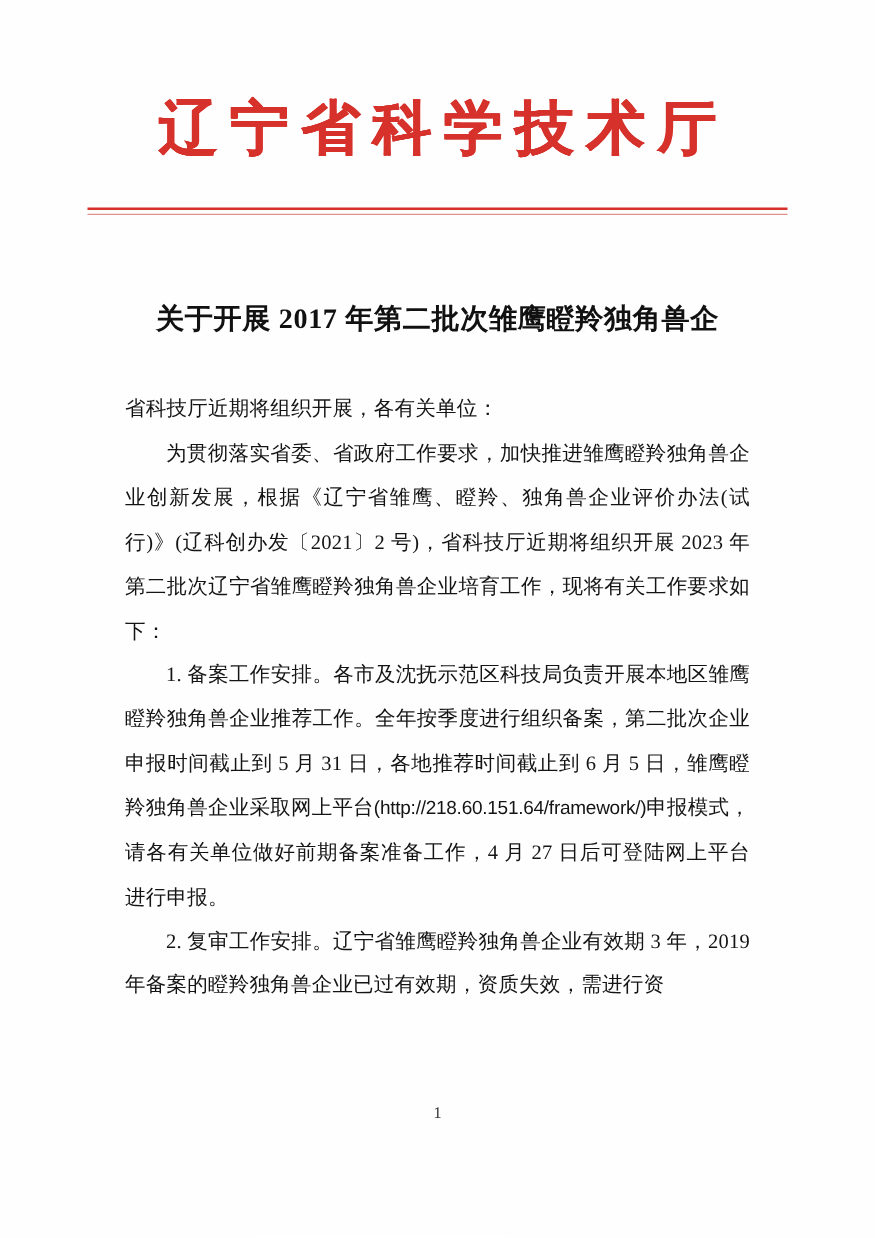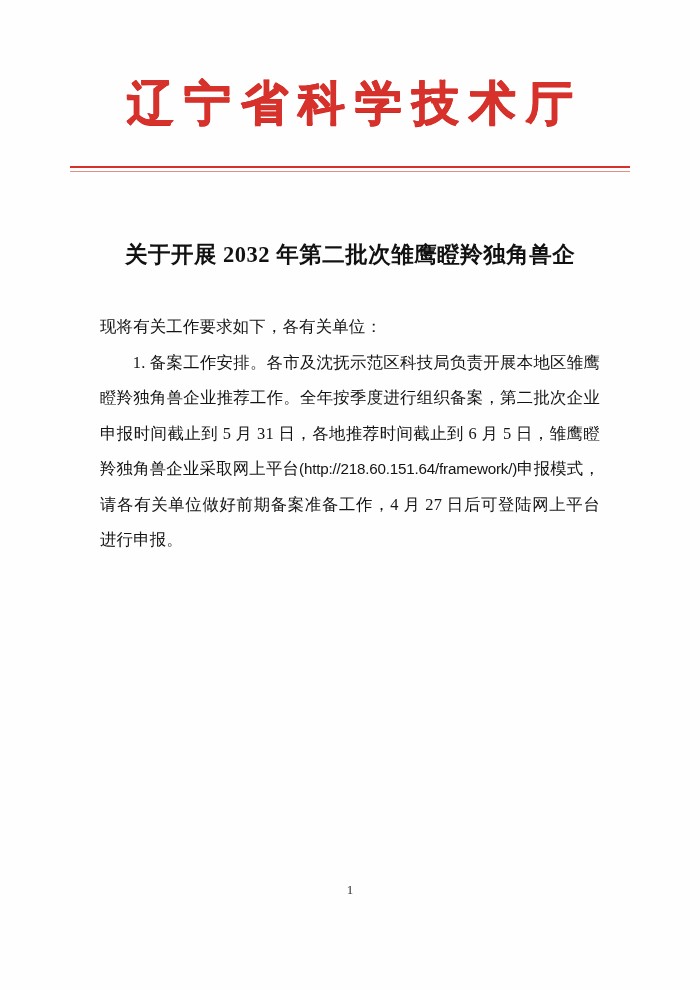--- a/index.html
+++ b/index.html
@@ -105,23 +105,25 @@
 
 <div class="page">
 
   <div class="letterhead">
     <div class="letterhead-title">辽宁省科学技术厅</div>
     <div class="letterhead-rule"></div>
     <div class="letterhead-rule thin"></div>
   </div>
 
   <div class="doc-title">
-    <span class="line">关于开展 2032 年第二批次雏鹰瞪羚独角兽企</span>
+    <span class="line">关于开展 2017 年第二批次雏鹰瞪羚独角兽企</span>
   </div>
 
   <div class="body-text">
-    <p>现将有关工作要求如下，各有关单位：</p>
+    <p>省科技厅近期将组织开展，各有关单位：</p>
+    <p class="indent">为贯彻落实省委、省政府工作要求，加快推进雏鹰瞪羚独角兽企业创新发展，根据《辽宁省雏鹰、瞪羚、独角兽企业评价办法(试行)》(辽科创办发〔2021〕2 号)，省科技厅近期将组织开展 2023 年第二批次辽宁省雏鹰瞪羚独角兽企业培育工作，现将有关工作要求如下：</p>
     <p class="indent"><span>1. 备案工作安排。各市及沈抚示范区科技局负责开展本地区雏鹰瞪羚独角兽企业推荐工作。全年按季度进行组织备案，第二批次企业申报时间截止到 5 月 31 日，各地推荐时间截止到 6 月 5 日，雏鹰瞪羚独角兽企业采取网上平台</span><span class="mono">(http://218.60.151.64/framework/)</span><span>申报模式，请各有关单位做好前期备案准备工作，4 月 27 日后可登陆网上平台进行申报。</span></p>
+    <p class="indent">2. 复审工作安排。辽宁省雏鹰瞪羚独角兽企业有效期 3 年，2019 年备案的瞪羚独角兽企业已过有效期，资质失效，需进行资</p>
   </div>
 
   <div class="page-number">1</div>
 
 </div>
 
 </body></html>

